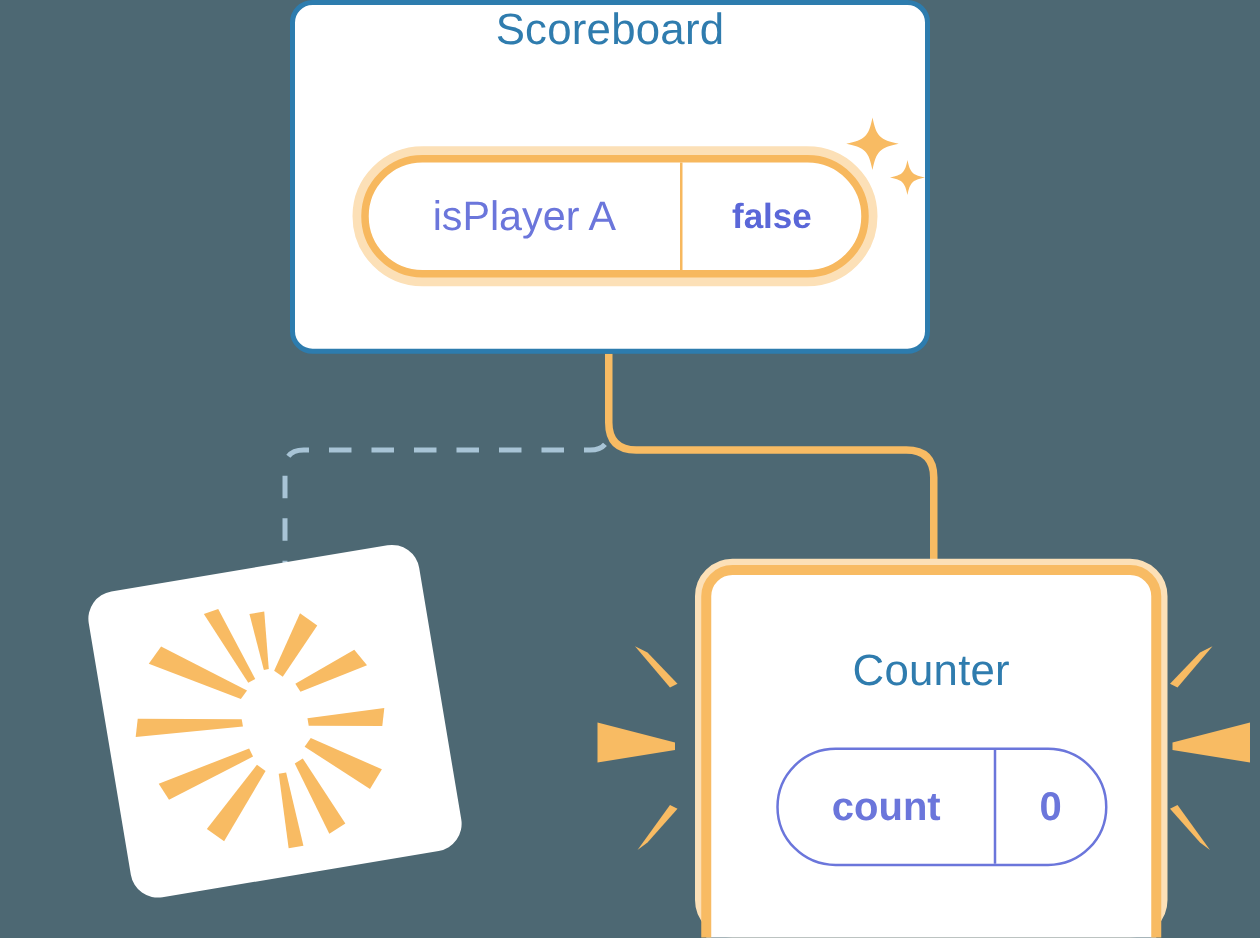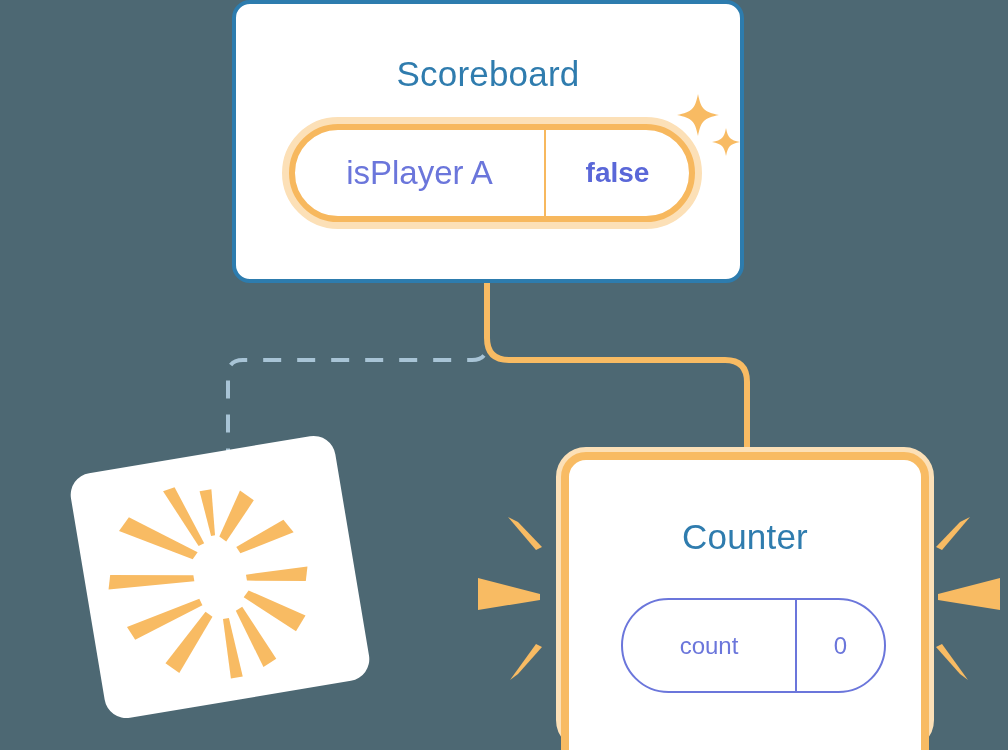--- a/index.html
+++ b/index.html
@@ -45,21 +45,20 @@
     overflow: hidden;
   }
   .card-title {
     text-align: center;
     color: #2f7cae;
     font-size: 35px;
     font-weight: 400;
     letter-spacing: 0.2px;
   }
   .scoreboard-card .card-title {
-    margin-top: 50px;
   }
 
   
   .pill-glow-wrap {
     position: absolute;
     left: 46px;
     top: 113px;
     width: 420px;
     height: 112px;
   }
@@ -169,22 +168,22 @@
   .counter-pill .pill-key {
     flex: 0 0 174px;
     border-right: 2px solid #6b76db;
   }
   .counter-pill .pill-val {
     flex: 1 1 auto;
   }
   .counter-pill .key-text,
   .counter-pill .val-text {
     color: #6b76db;
-    font-size: 24px;
-    font-weight: 400;
+    font-size: 32px;
+    font-weight: 700;
   }
 
   
   .flash-card {
     position: absolute;
     left: 86px;
     top: 453px;
     width: 268px;
     height: 248px;
     background: #ffffff;

